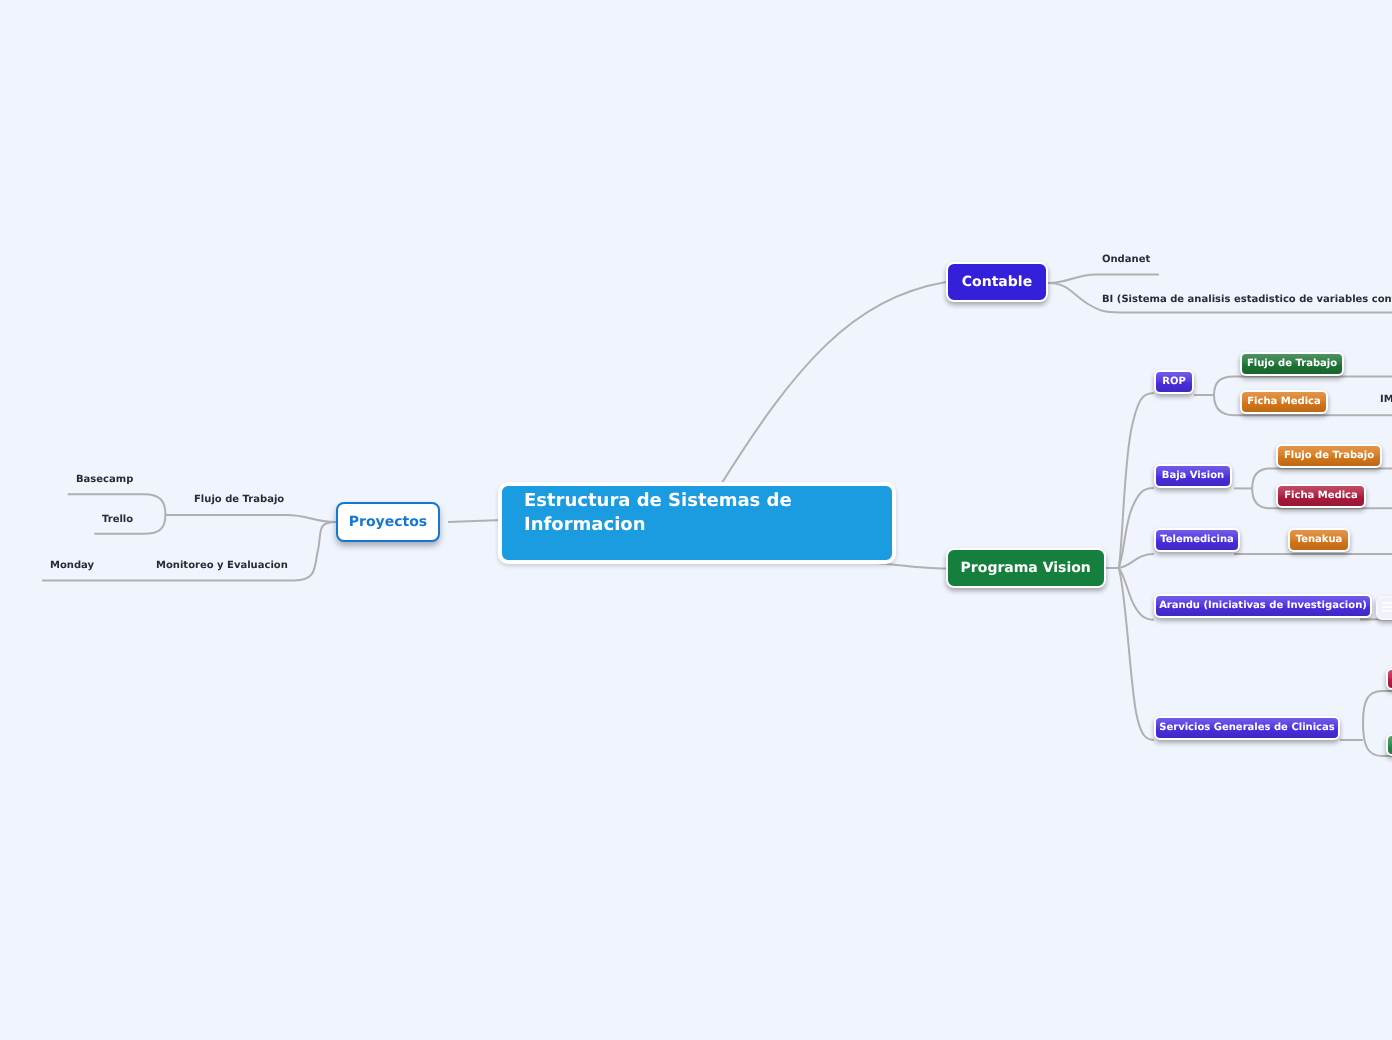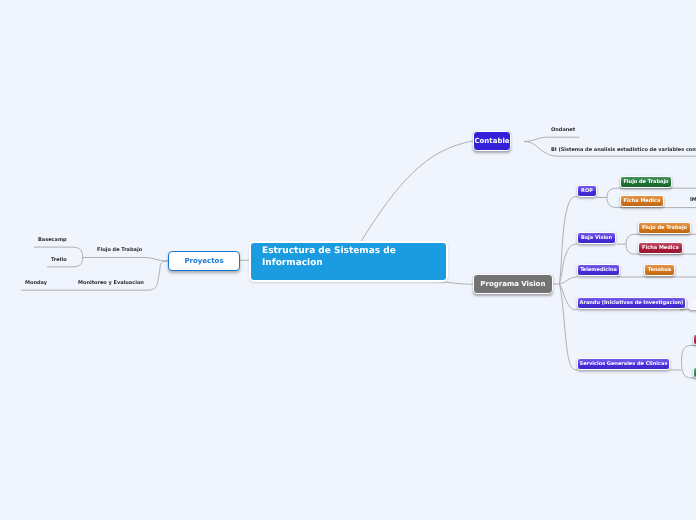--- a/index.html
+++ b/index.html
@@ -78,51 +78,51 @@
     <path d="M680,309.7 L696,309.7"></path>
 
     <path d="M696,345.5 L691,345.5 C684,345.5 681.5,350 681.5,361.5 C681.5,373 684,378 691,378 L696,378"></path>
     <path d="M681.5,370 L670,370"></path>
   </svg>
 
   <div class="node root">
     <span>Estructura de Sistemas de Informacion</span>
   </div>
 
-  <div class="node plain" style="left:168px;top:251px;width:72px;height:20px;">
+  <div class="node plain" style="left:168px;top:251px;width:52px;height:20px;">
     <span>Proyectos</span>
   </div>
 
   <div class="node txt" style="left:97px;top:248px;">
     <span>Flujo de Trabajo</span>
   </div>
   <div class="node txt" style="left:38px;top:238px;">
     <span>Basecamp</span>
   </div>
   <div class="node txt" style="left:51px;top:258px;">
     <span>Trello</span>
   </div>
   <div class="node txt" style="left:78px;top:281px;">
     <span>Monitoreo y Evaluacion</span>
   </div>
   <div class="node txt" style="left:25px;top:281px;">
     <span>Monday</span>
   </div>
 
-  <div class="node pill" style="left:473px;top:131px;width:38px;height:20px;font-size:7px;background:#3320d8;">
+  <div class="node pill" style="left:473px;top:131px;width:51px;height:20px;font-size:7px;background:#3320d8;">
     <span>Contable</span>
   </div>
   <div class="node txt" style="left:551px;top:128px;">
     <span>Ondanet</span>
   </div>
   <div class="node txt" style="left:551px;top:148px;">
     <span>BI (Sistema de analisis estadistico de variables contables)</span>
   </div>
 
-  <div class="node pill" style="left:472.6px;top:274px;width:80.5px;height:20px;font-size:7px;background:#737373;">
+  <div class="node pill" style="left:472.6px;top:274px;width:80.5px;height:20px;font-size:7px;background:#15803d;">
     <span>Programa Vision</span>
   </div>
 
   <div class="node pill sm" style="left:577px;top:185px;width:20px;height:12px;background:#4a2ee0;">
     <span>ROP</span>
   </div>
   <div class="node pill sm" style="left:620px;top:176px;width:52px;height:12px;background:#1c7436;">
     <span>Flujo de Trabajo</span>
   </div>
   <div class="node pill sm" style="left:620px;top:195px;width:44px;height:12px;background:#d8781a;">

